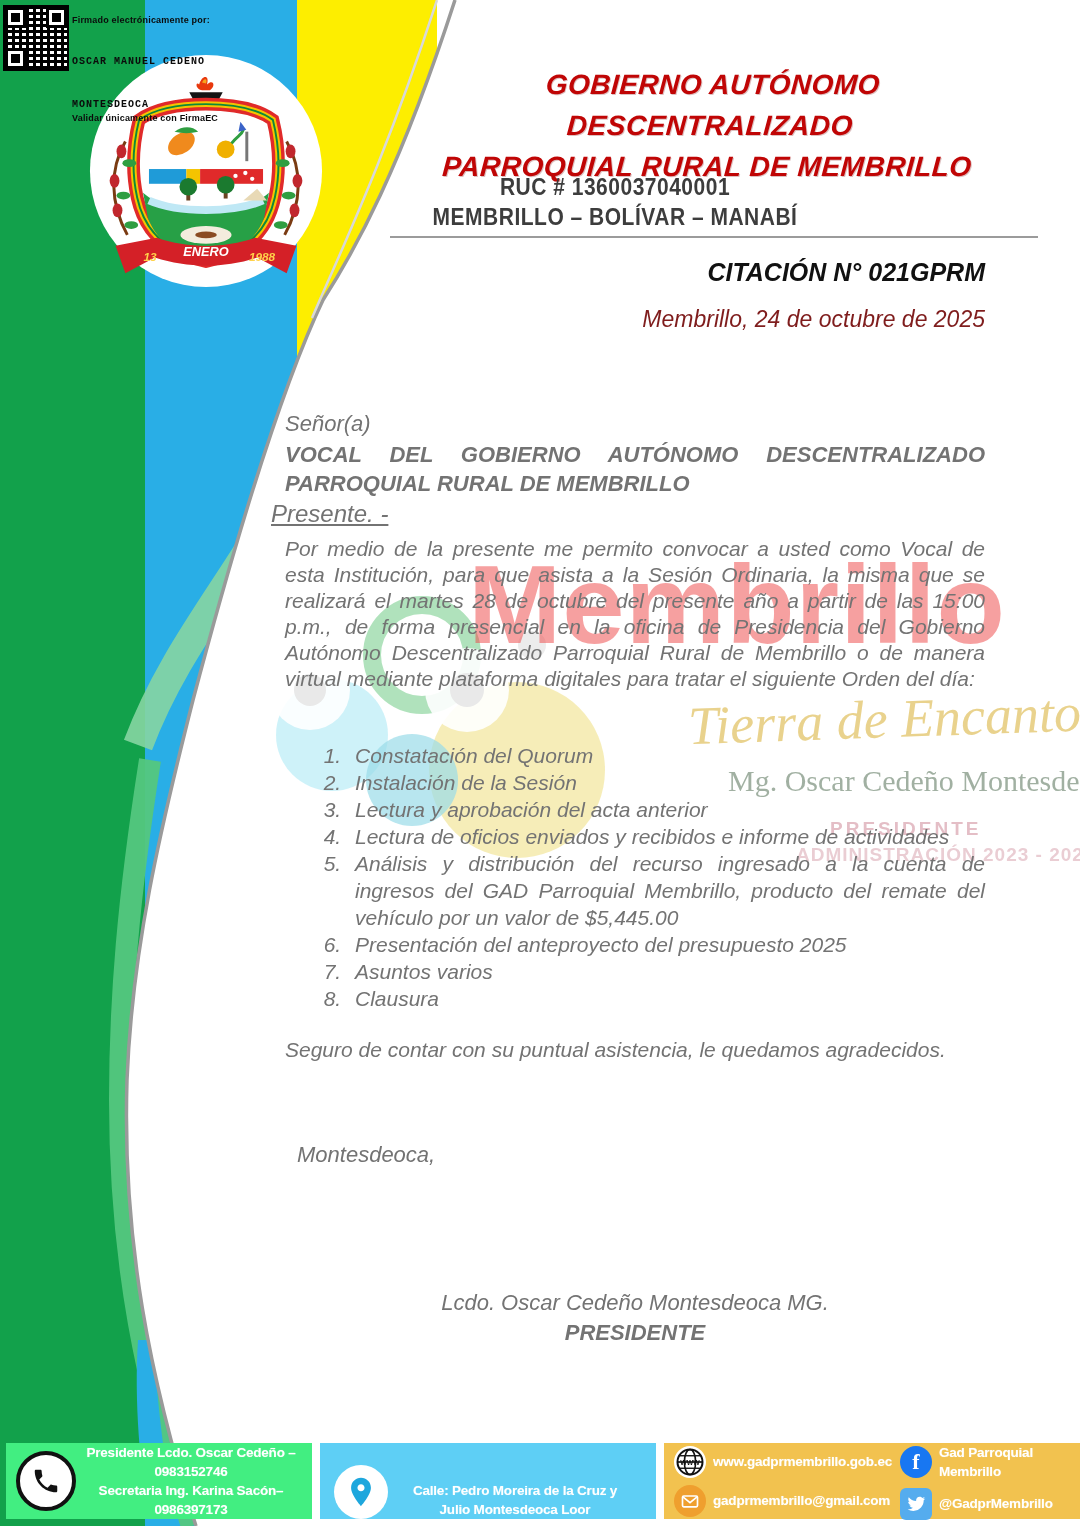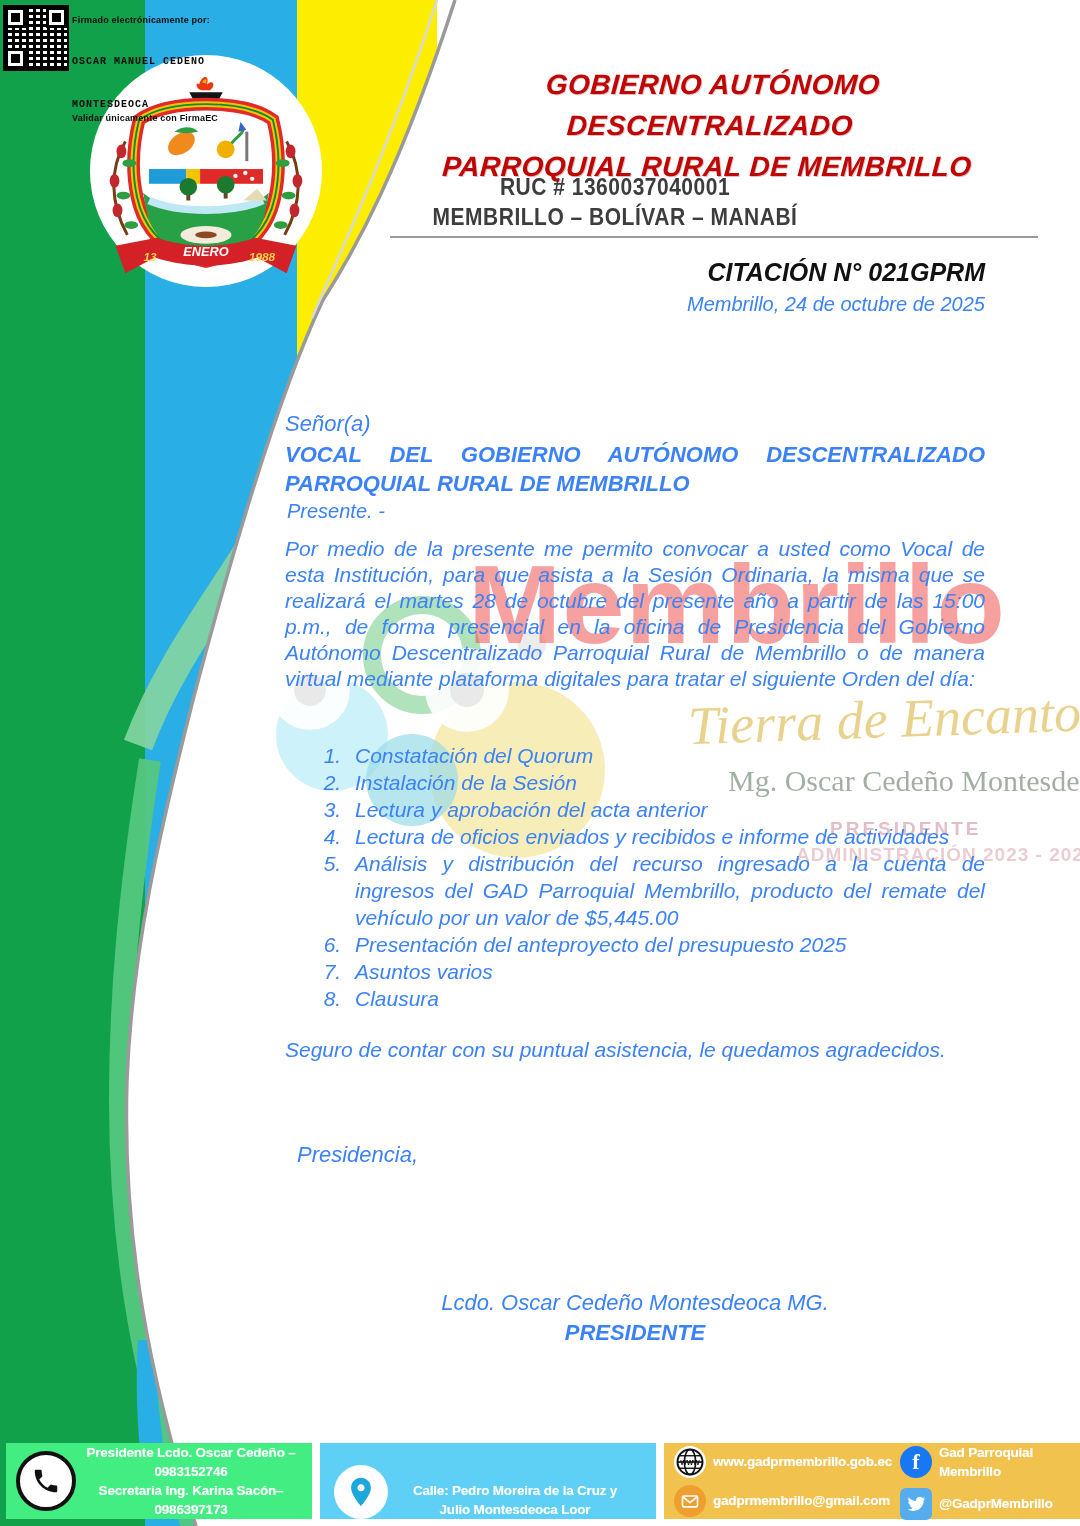--- a/index.html
+++ b/index.html
@@ -20,36 +20,36 @@
   #stamp-text .name{font-family:"Liberation Mono",monospace;font-size:10px;font-weight:700;letter-spacing:1px;margin-top:32px;}
   
   #title{left:400px;top:64px;width:620px;text-align:center;z-index:3;
          color:#c00505;font-weight:700;font-style:italic;font-size:28px;line-height:41px;
          letter-spacing:.5px;text-shadow:1px 1px 0 rgba(120,0,0,.25);transform:skewX(-4deg);}
   #ruc-block{left:420px;top:176px;width:390px;text-align:center;z-index:3;color:#3d3d3d;
              font-weight:700;line-height:26px;font-size:21px;letter-spacing:.5px;transform:scaleY(1.15);}
   #head-rule{left:390px;top:236px;width:648px;height:2px;background:#9b9b9b;z-index:3;}
   #cita-block{left:285px;top:258px;width:700px;text-align:right;z-index:3;font-style:italic;}
   #cita-no{font-weight:700;font-size:25px;color:#111;}
-  #cita-date{font-size:20px;color:#3b82f6;margin-top:6px;}
+  #cita-date{font-size:23px;color:#7f1d1d;margin-top:19px;}
   
   #emblem{left:88px;top:53px;z-index:2;}
   
   .wm{z-index:1;pointer-events:none;white-space:nowrap;}
   #wm-brand{left:468px;top:540px;font-size:112px;font-weight:700;color:#ef4444;opacity:.5;letter-spacing:1px;}
   #wm-slogan{left:688px;top:688px;font-family:"Liberation Serif",serif;font-style:italic;
              font-size:54px;color:#e2c468;opacity:.75;transform:rotate(-2deg);}
   #wm-name{left:728px;top:764px;font-family:"Liberation Serif",serif;font-size:30px;color:#97a898;opacity:.9;}
   #wm-pres{left:830px;top:818px;font-size:19px;font-weight:700;color:#dba9b4;opacity:.75;letter-spacing:3px;}
   #wm-admin{left:796px;top:844px;font-size:19px;font-weight:700;color:#dfb3bd;opacity:.65;letter-spacing:1px;}
   
-  .doc{z-index:3;color:#3b82f6;font-style:italic;}
+  .doc{z-index:3;color:#737373;font-style:italic;}
   #salutation{left:285px;top:411px;font-size:22px;}
   #addressee{left:285px;top:440px;width:700px;font-weight:700;font-size:22px;line-height:29px;text-align:justify;}
-  #presente{left:287px;top:500px;font-size:20px;}
+  #presente{left:271px;top:500px;font-size:24px;text-decoration:underline;}
   #body-par{left:285px;top:536px;width:700px;font-size:21px;line-height:26px;text-align:justify;}
   #agenda{left:285px;top:742px;width:700px;font-size:21px;line-height:27px;}
   #agenda ol{margin:0;padding-left:62px;}
   #agenda li{padding-left:8px;text-align:justify;}
   #closing{left:285px;top:1038px;font-size:21px;}
   #farewell{left:297px;top:1142px;font-size:22px;}
   #signer{left:285px;top:1288px;width:700px;text-align:center;font-size:22px;line-height:30px;font-style:italic;}
   #signer .t{font-weight:700;}
   
   .fpanel{top:1443px;height:76px;z-index:4;display:flex;align-items:center;color:#fff;}
@@ -214,21 +214,21 @@
     <li>Lectura y aprobación del acta anterior</li>
     <li>Lectura de oficios enviados y recibidos e informe de actividades</li>
     <li>Análisis y distribución del recurso ingresado a la cuenta de ingresos del GAD Parroquial Membrillo, producto del remate del vehículo por un valor de $5,445.00</li>
     <li>Presentación del anteproyecto del presupuesto 2025</li>
     <li>Asuntos varios</li>
     <li>Clausura</li>
   </ol>
 </div>
 
 <div id="closing" class="abs doc">Seguro de contar con su puntual asistencia, le quedamos agradecidos.</div>
-<div id="farewell" class="abs doc">Presidencia,</div>
+<div id="farewell" class="abs doc">Montesdeoca,</div>
 <div id="signer" class="abs doc">
   <div>Lcdo. Oscar Cedeño Montesdeoca MG.</div>
   <div class="t">PRESIDENTE</div>
 </div>
 
 <div id="f-green" class="abs fpanel">
   <span id="phone-badge" class="badge">
     <svg width="30" height="30" viewBox="0 0 24 24">
         <path fill="#111" d="M6.62 10.79c1.44 2.83 3.76 5.14 6.59 6.59l2.2-2.2c.27-.27.67-.36 1.02-.24 1.12.37 2.33.57 3.57.57.55 0 1 .45 1 1V20c0 .55-.45 1-1 1-9.39 0-17-7.61-17-17 0-.55.45-1 1-1h3.5c.55 0 1 .45 1 1 0 1.25.2 2.45.57 3.57.11.35.03.74-.25 1.02l-2.2 2.2z"></path>
       </svg>

